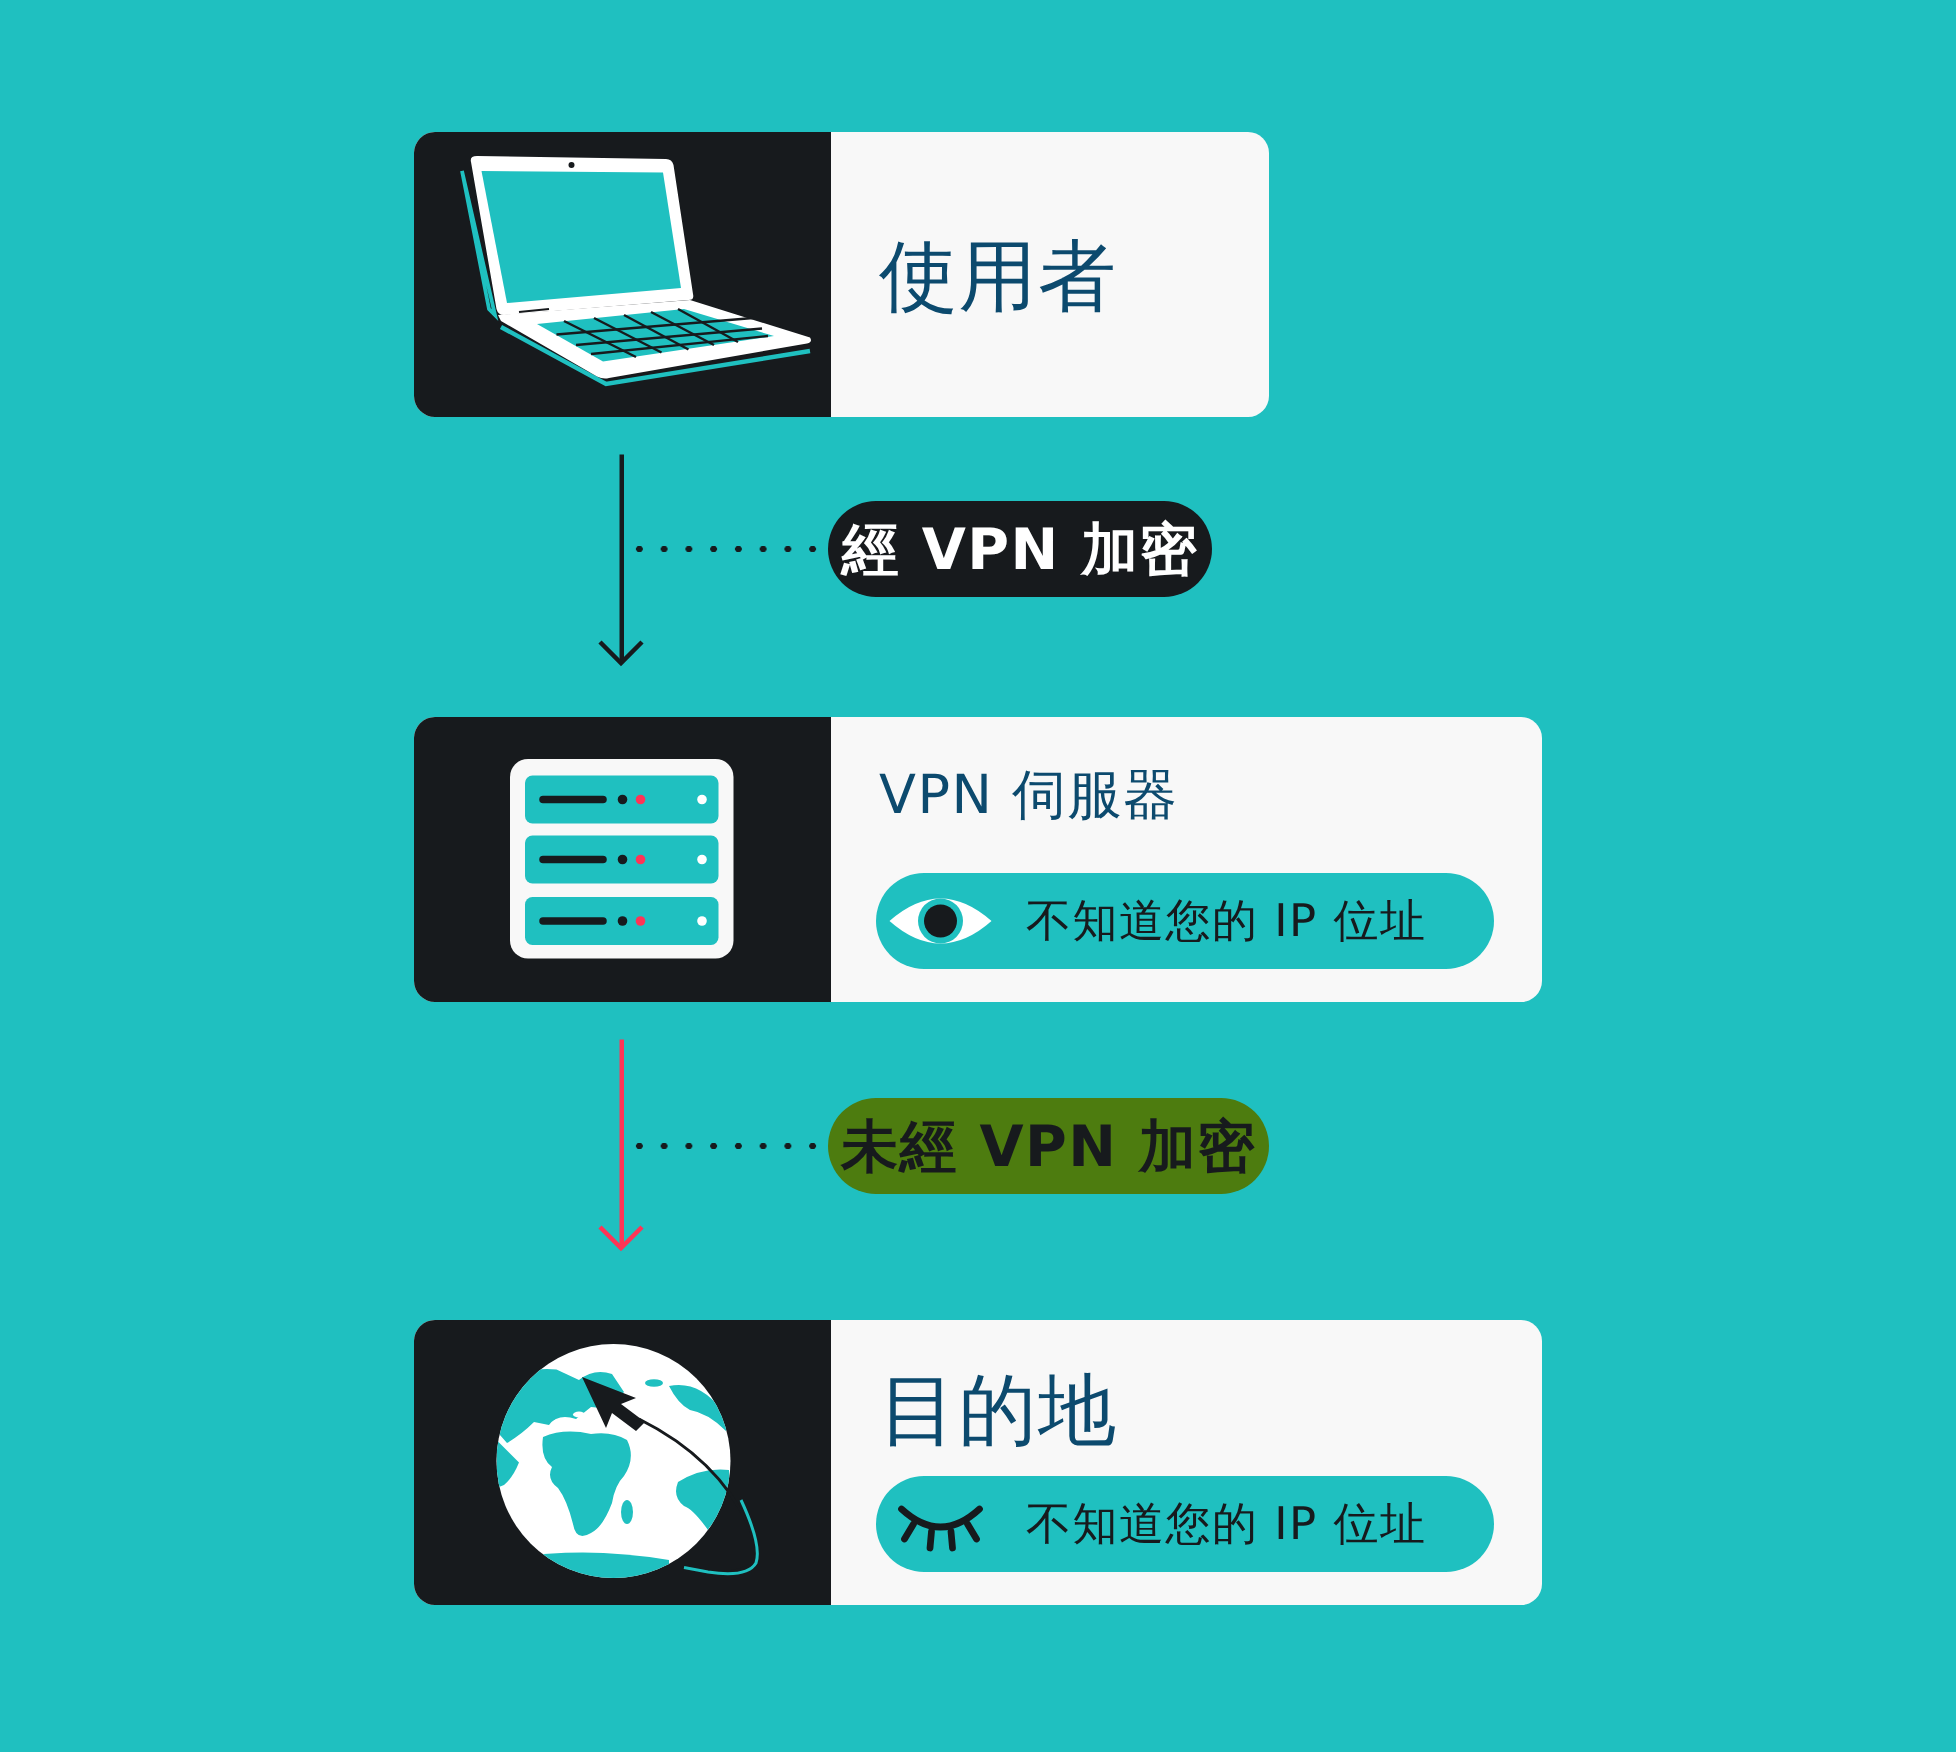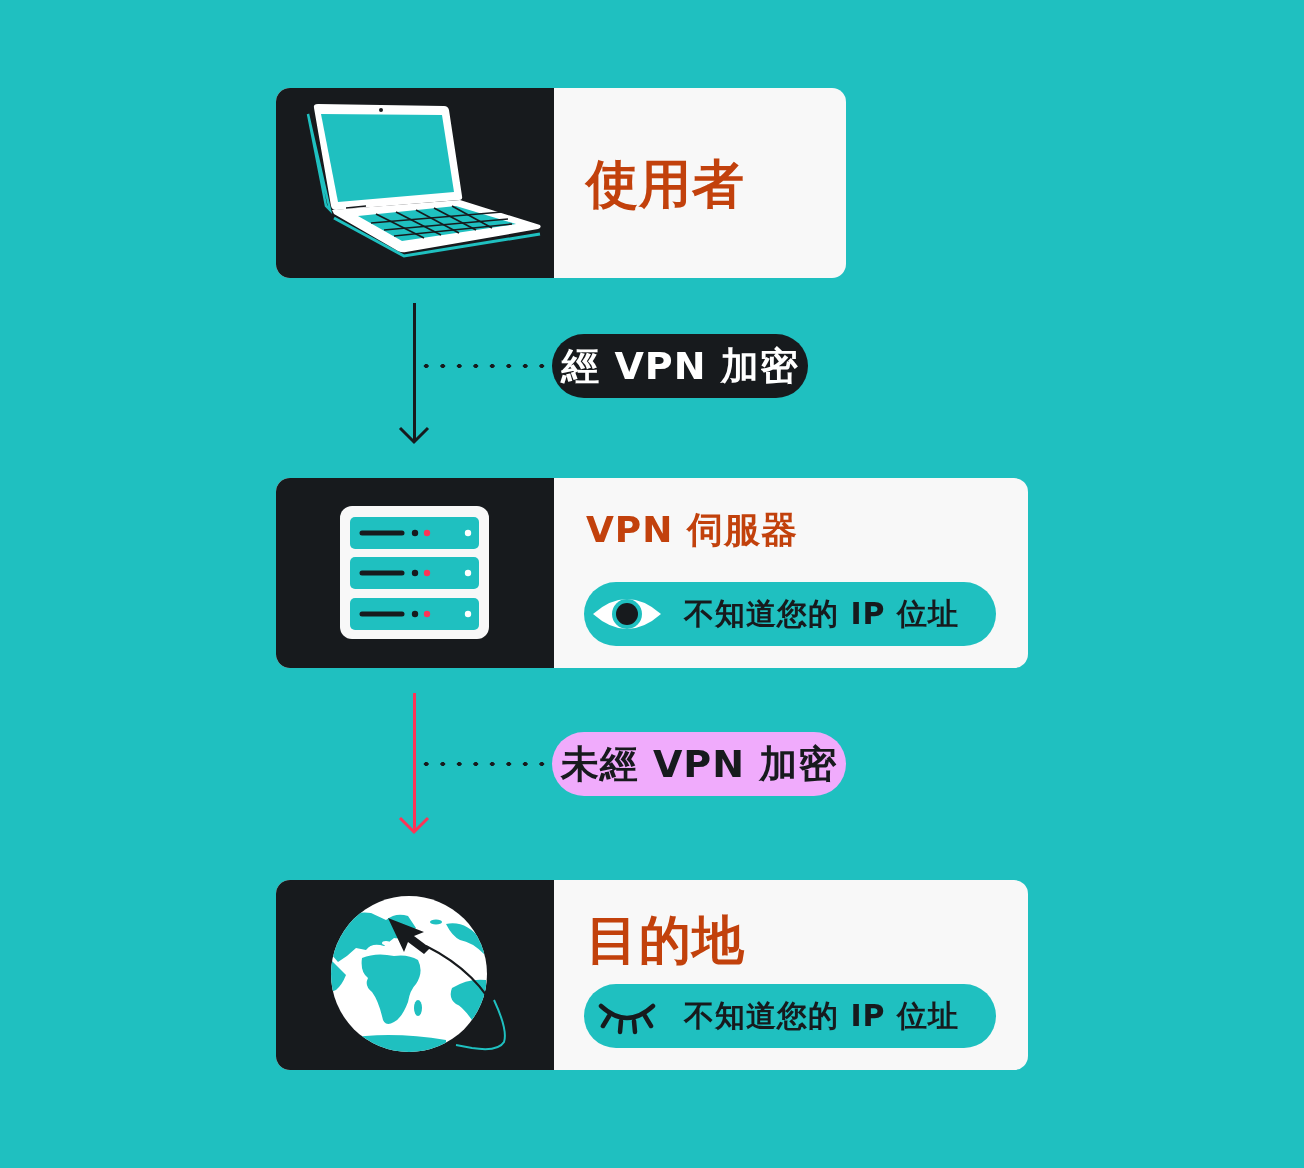--- a/index.html
+++ b/index.html
@@ -2,42 +2,42 @@
 <html><head>
 <meta charset="utf-8">
 <style>
   * { box-sizing: border-box; margin: 0; padding: 0; }
   html, body { width: 1304px; height: 1168px; background: #1fc0c0; overflow: hidden; }
   body { position: relative; font-family: "DejaVu Sans", "Liberation Sans", sans-serif; }
 
   .card { position: absolute; left: 276px; height: 190px; border-radius: 14px; overflow: hidden; display: flex; background: #f8f8f8; }
   .card-icon-panel { width: 278px; height: 100%; background: #171a1d; position: relative; flex: none; }
   .card-body { position: relative; flex: 1; }
-  .card-title { position: absolute; left: 32px; color: #c2410c; font-weight: bold; font-size: 52px; letter-spacing: 1px; white-space: nowrap; }
+  .card-title { position: absolute; left: 32px; color: #0c4a6e; font-weight: normal; font-size: 52px; letter-spacing: 1px; white-space: nowrap; }
 
   #card-user { top: 88px; width: 570px; }
   #card-user .card-title { top: 62px; }
   #card-vpn { top: 478px; width: 752px; }
   #card-vpn .card-title { top: 28px; font-size: 36px; }
   #card-dest { top: 880px; width: 752px; }
   #card-dest .card-title { top: 26px; }
 
   .status-pill { position: absolute; left: 30px; top: 104px; width: 412px; height: 64px; border-radius: 32px; background: #1fc0c0; display: flex; align-items: center; }
   .status-pill .pill-icon { width: 82px; height: 64px; flex: none; display: flex; align-items: center; justify-content: center; margin-left: 2px; }
-  .status-pill .pill-text { font-weight: bold; font-size: 30px; color: #171a1d; margin-left: 16px; white-space: nowrap; letter-spacing: 1px; }
+  .status-pill .pill-text { font-weight: normal; font-size: 30px; color: #171a1d; margin-left: 16px; white-space: nowrap; letter-spacing: 1px; }
 
   .flow-line { position: absolute; left: 413px; width: 3px; }
   .flow-arrow { position: absolute; }
   .dotted { position: absolute; left: 418px; height: 4px; width: 136px;
     background-image: radial-gradient(circle, #171a1d 2px, transparent 2.4px);
     background-size: 16.5px 4px; background-repeat: repeat-x; background-position: 0 0; }
 
   .tag { position: absolute; left: 552px; height: 64px; border-radius: 32px; display: flex; align-items: center; justify-content: center; font-weight: bold; font-size: 38px; white-space: nowrap; letter-spacing: 1px; }
   #tag-encrypted { top: 334px; width: 256px; background: #171a1d; color: #ffffff; }
-  #tag-unencrypted { top: 732px; width: 294px; background: #f0abfc; color: #171a1d; }
+  #tag-unencrypted { top: 732px; width: 294px; background: #4d7c0f; color: #171a1d; }
 </style>
 </head>
 <body>
 
 <div class="card" id="card-user">
   <div class="card-icon-panel">
     <svg width="278" height="190" viewBox="0 0 278 190">
 
       <path d="M32 26 L50 118 L54 122 Z" fill="none" stroke="#1fc0c0" stroke-width="2.5"></path>
       <path d="M58 130 L128 168 L264 146" fill="none" stroke="#1fc0c0" stroke-width="3"></path>

